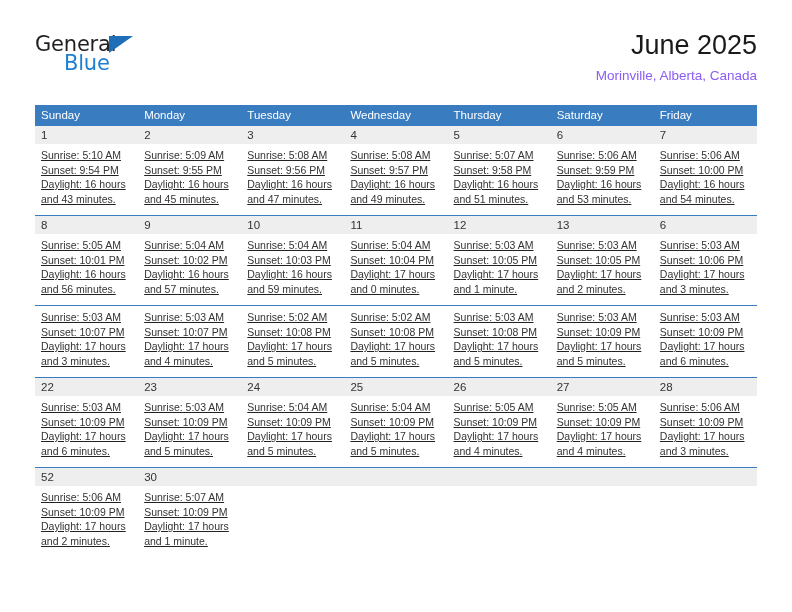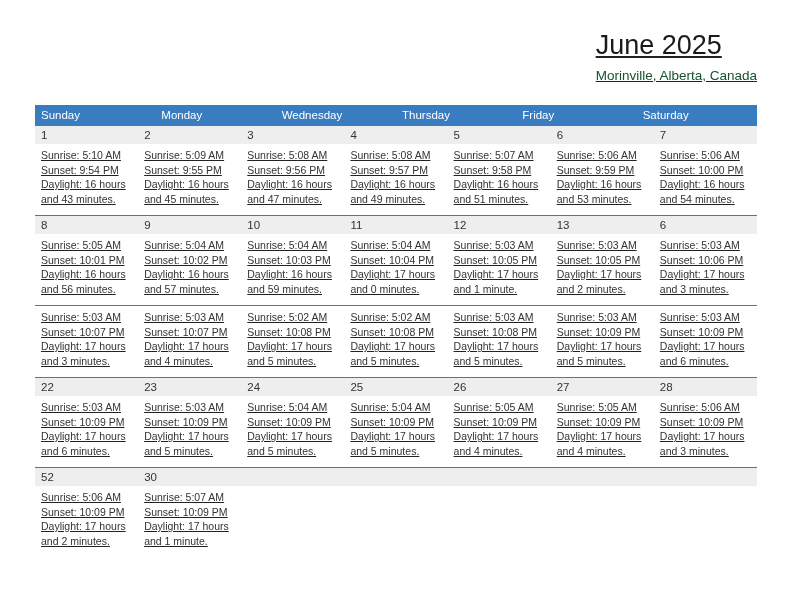--- a/index.html
+++ b/index.html
@@ -60,33 +60,32 @@
     top: 19px;
     font-size: 21px;
     letter-spacing: -0.2px;
     color: #1f7fd0;
     font-family: "DejaVu Sans", sans-serif;
   }
   .title-block {
     position: absolute;
     right: 0;
     top: 0;
-    text-align: left;
-    text-decoration: underline;
+    text-align: right;
   }
   .cal-title {
     font-size: 27px;
     color: #1a1a1a;
     font-weight: normal;
     line-height: 34px;
     white-space: nowrap;
   }
   .cal-subtitle {
     font-size: 13.5px;
-    color: #14532d;
+    color: #8b5cf6;
     line-height: 20px;
     margin-top: 4px;
     white-space: nowrap;
   }
 
   
   .calendar {
     position: absolute;
     left: 35px;
     top: 105px;
@@ -146,37 +145,43 @@
     height: 64px;
   }
 </style>
 </head>
 <body>
 
 <div class="page">
 
   <div class="header">
 
+    <div class="brand">
+      <span class="brand-general">General</span>
+      <span class="brand-triangle"></span>
+      <span class="brand-blue">Blue</span>
+    </div>
 
     <div class="title-block">
       <div class="cal-title">June 2025</div>
       <div class="cal-subtitle">Morinville, Alberta, Canada</div>
     </div>
 
   </div>
 
   <div class="calendar">
 
     <div class="weekday-row">
       <div class="weekday-cell">Sunday</div>
       <div class="weekday-cell">Monday</div>
+      <div class="weekday-cell">Tuesday</div>
       <div class="weekday-cell">Wednesday</div>
       <div class="weekday-cell">Thursday</div>
+      <div class="weekday-cell">Saturday</div>
       <div class="weekday-cell">Friday</div>
-      <div class="weekday-cell">Saturday</div>
     </div>
 
     <div class="week-row first">
       <div class="daynum-row">
         <div class="daynum-cell">1</div>
         <div class="daynum-cell">2</div>
         <div class="daynum-cell">3</div>
         <div class="daynum-cell">4</div>
         <div class="daynum-cell">5</div>
         <div class="daynum-cell">6</div>

